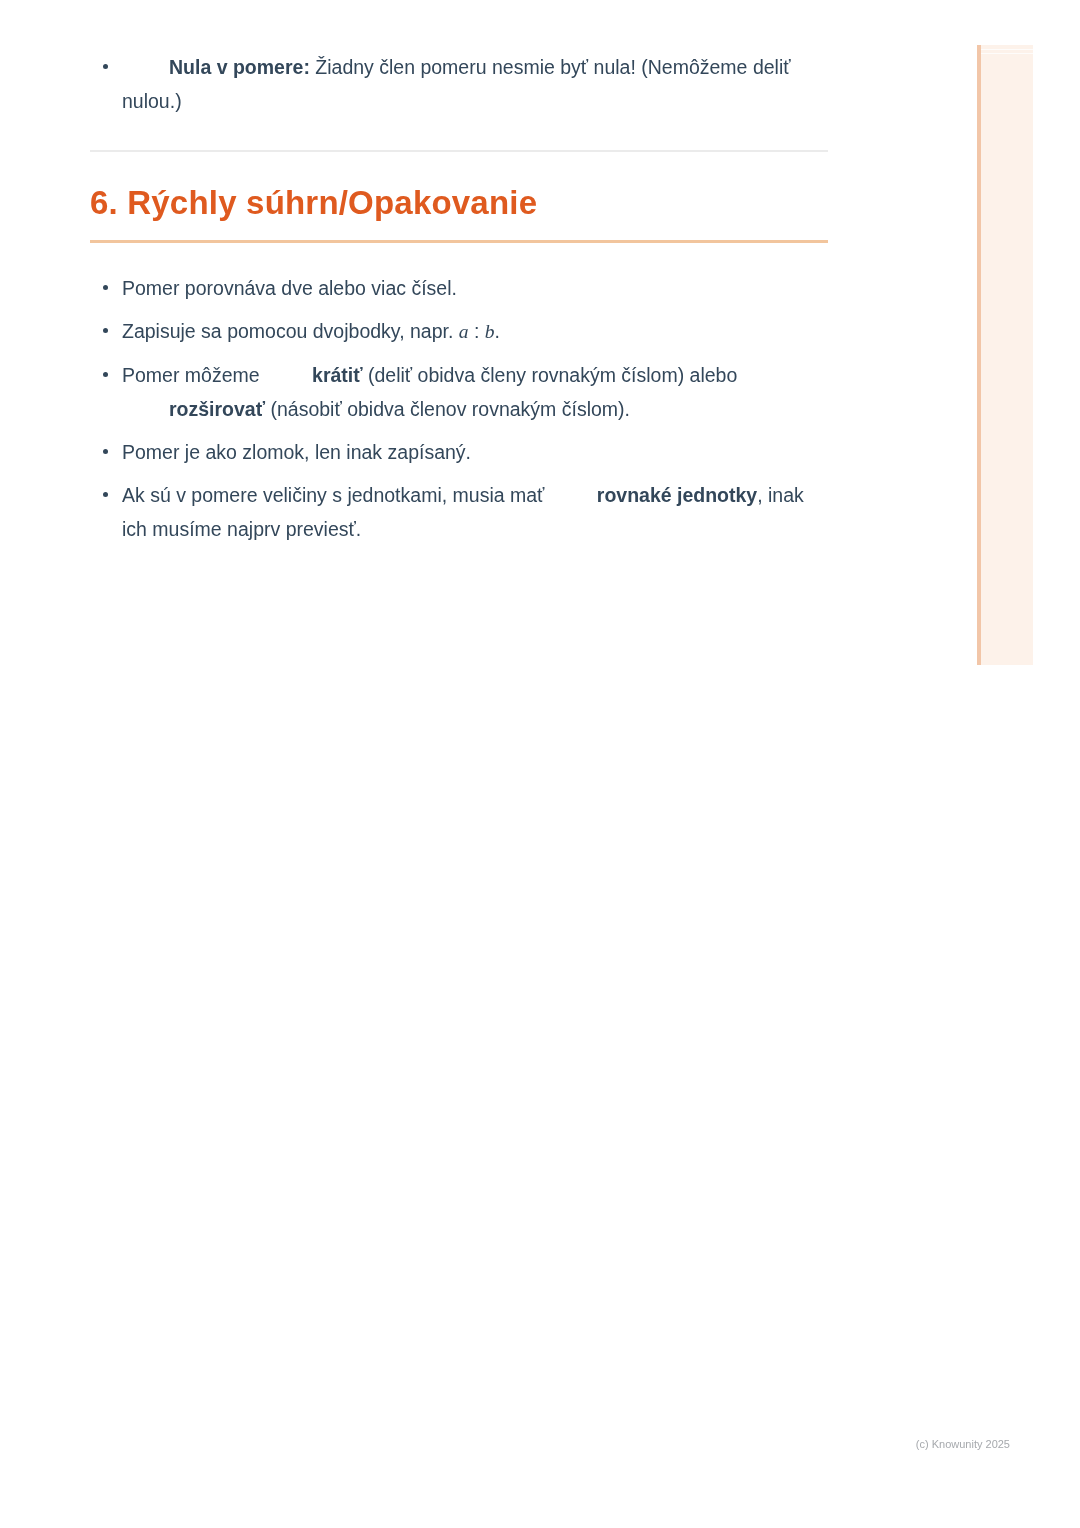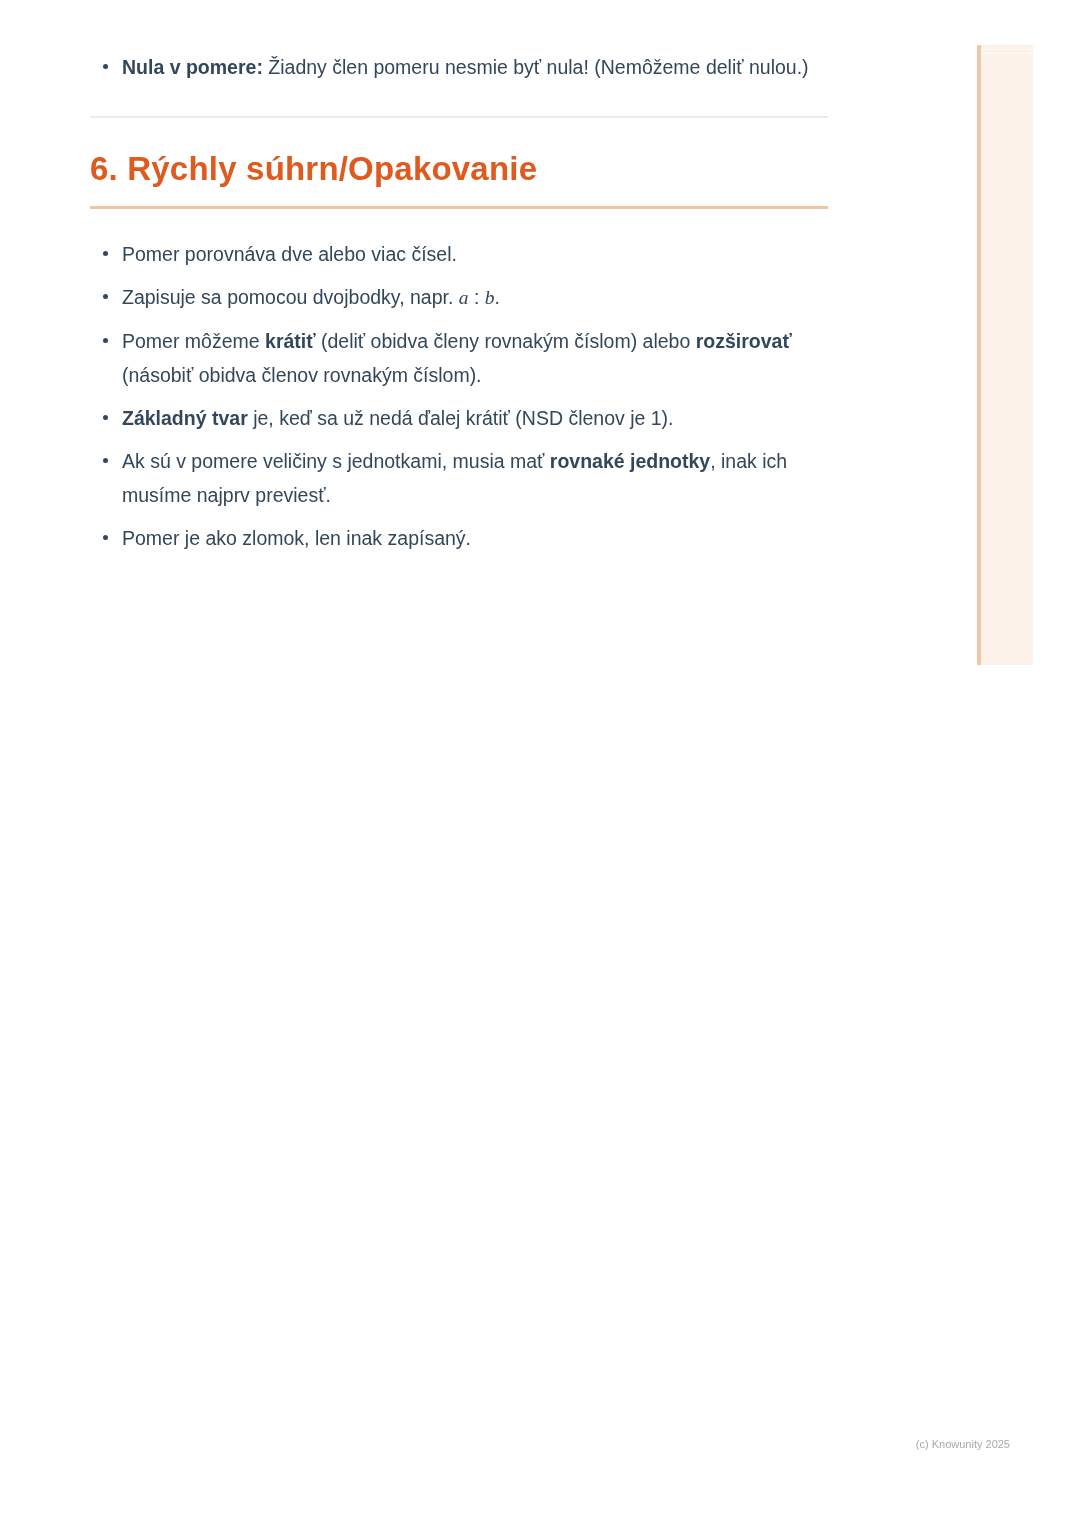--- a/index.html
+++ b/index.html
@@ -50,21 +50,21 @@
   ul.summary-list li::before{
     content:"";
     position:absolute;
     left:13px;
     top:14px;
     width:5px;
     height:5px;
     border-radius:50%;
     background:var(--text);
   }
-  .b{font-weight:bold;}
+  .b{font-weight:bold;margin-left:47px;}
   .math{
     font-family:"Liberation Serif","DejaVu Serif",serif;
     font-style:italic;
   }
   .divider{
     border:none;
     height:2px;
     background:var(--divider);
     margin-top:32px;
   }
@@ -123,23 +123,22 @@
     <hr class="divider">
 
     <h2 class="section-heading">6. Rýchly súhrn/Opakovanie</h2>
 
     <div class="heading-rule"></div>
 
     <ul class="summary-list">
         <li><span>Pomer porovnáva dve alebo viac čísel.</span></li>
         <li><span>Zapisuje sa pomocou dvojbodky, napr. </span><span class="math">a</span><span> : </span><span class="math">b</span><span>.</span></li>
         <li><span>Pomer môžeme </span><span class="b">krátiť</span><span> (deliť obidva členy rovnakým číslom) alebo </span><span class="b">rozširovať</span><span> (násobiť obidva členov rovnakým číslom).</span></li>
-        <li><span class="b">Základný tvar</span><span> je, keď sa už nedá ďalej krátiť (NSD členov je 1).</span></li>
+        <li><span>Pomer je ako zlomok, len inak zapísaný.</span></li>
         <li><span>Ak sú v pomere veličiny s jednotkami, musia mať </span><span class="b">rovnaké jednotky</span><span>, inak ich musíme najprv previesť.</span></li>
-        <li><span>Pomer je ako zlomok, len inak zapísaný.</span></li>
       </ul>
 
   </div>
 
   <div class="page-strip"></div>
 
   <div class="footer-note">(c) Knowunity 2025</div>
 
 </div>
 

